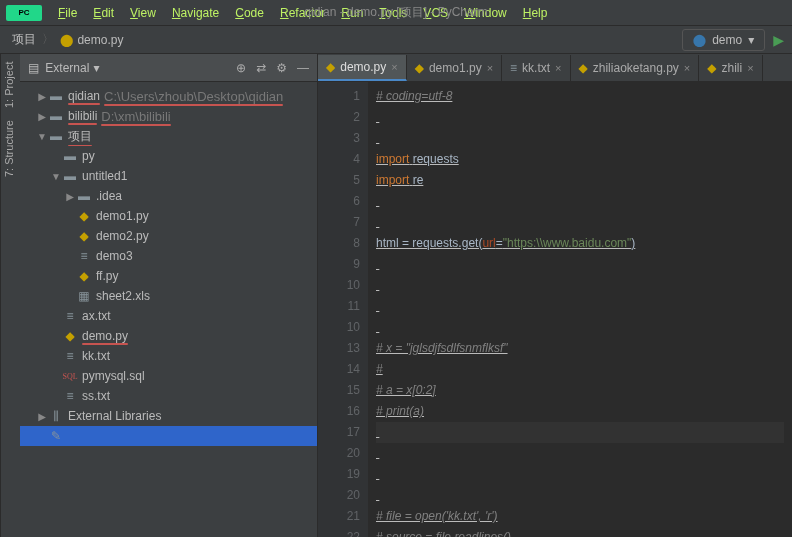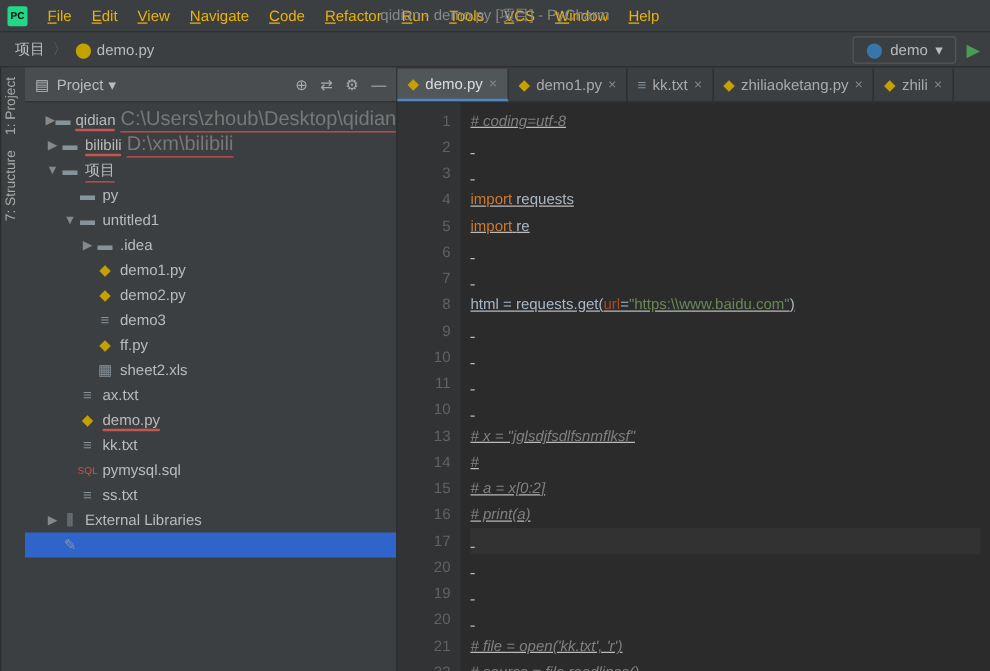--- a/index.html
+++ b/index.html
@@ -1,19 +1,19 @@
 <!DOCTYPE html>
 <html><head>
 <meta charset="utf-8">
 <style>
 * { margin: 0; padding: 0; box-sizing: border-box; font-family: "Segoe UI", Arial, sans-serif; font-size: 12px; }
 body { background: #3c3f41; color: #bbb; width: 792px; height: 537px; overflow: hidden; }
 .title-bar { height: 26px; background: #3c3f41; display: flex; align-items: center; padding: 0 6px; border-bottom: 1px solid #2b2b2b; }
-.title-bar .logo { width: 16px; height: 16px; background: #21d789; border-radius: 2px; margin-right: 8px; display: flex; align-items: center; justify-content: center; font-size: 8px; font-weight: bold; color: #000; }
-.menu-item { padding: 3px 8px; color: #eab308; cursor: pointer; }
+.title-bar .logo { width: 36px; height: 16px; background: #21d789; border-radius: 2px; margin-right: 8px; display: flex; align-items: center; justify-content: center; font-size: 8px; font-weight: bold; color: #000; }
+.menu-item { padding: 3px 8px; color: #bef264; cursor: pointer; }
 .menu-item .u { text-decoration: underline; }
 .title-text { margin-left: auto; margin-right: auto; color: #888; position: absolute; left: 50%; transform: translateX(-50%); text-align: center; }
 .subbar { height: 28px; background: #3c3f41; display: flex; align-items: center; padding: 0 8px; border-bottom: 1px solid #2b2b2b; }
 .breadcrumb-item { color: #bbb; padding: 2px 4px; display: flex; align-items: center; gap: 4px; }
 .chev { color: #666; margin: 0 2px; }
 .run-config { margin-left: auto; border: 1px solid #555; border-radius: 3px; padding: 3px 10px; display: flex; align-items: center; gap: 6px; }
 .play-btn { margin-left: 8px; color: #499c54; font-size: 14px; }
 .main { display: flex; height: calc(100% - 54px); }
 .left-gutter { width: 20px; background: #3c3f41; border-right: 1px solid #2b2b2b; writing-mode: vertical-rl; transform: rotate(180deg); display: flex; justify-content: flex-end; padding: 8px 2px; gap: 12px; }
 .left-gutter span { font-size: 11px; color: #aaa; cursor: pointer; }
@@ -22,23 +22,23 @@
 .sidebar-header .icon-sm { margin-right: 6px; }
 .sidebar-tools { margin-left: auto; display: flex; gap: 10px; color: #aaa; }
 .tree { flex: 1; overflow: auto; padding-top: 4px; }
 .tree-row { display: flex; align-items: center; height: 20px; padding-left: 4px; cursor: pointer; white-space: nowrap; overflow: hidden; }
 .tree-row.selected { background: #2f65ca; color: #fff; }
 .tree-row .arrow { width: 12px; color: #888; font-size: 10px; display: inline-block; text-align: center; }
 .tree-row .ficon { width: 16px; text-align: center; margin-right: 4px; }
 .dir-icon { color: #87939a; }
 .py-icon { color: #c4a000; }
 .txt-icon { color: #87939a; }
-.sql-icon { color: #c75450; font-size: 8px; }
+.sql-icon { color: #c75450; font-size: 8px; font-family: Liberation Serif, serif; }
 .xls-icon { color: #87939a; }
-.path-hint { color: #787878; margin-left: 4px; font-size: 16px; }
+.path-hint { color: #787878; margin-left: 4px; font-size: 13px; }
 .underline-red { position: relative; }
 .underline-red::after { content: ""; position: absolute; left: 0; right: 0; bottom: -2px; height: 2px; background: #c75450; border-radius: 1px; }
 .ind-1 { padding-left: 16px; } .ind-2 { padding-left: 30px; } .ind-3 { padding-left: 44px; }
 .editor-area { flex: 1; display: flex; flex-direction: column; background: #2b2b2b; }
 .tabs { height: 28px; background: #3c3f41; display: flex; align-items: flex-end; border-bottom: 1px solid #2b2b2b; }
 .tab { height: 26px; padding: 0 8px; display: flex; align-items: center; gap: 5px; border-right: 1px solid #2b2b2b; color: #aaa; cursor: pointer; }
 .tab.active { background: #515658; color: #ddd; border-bottom: 2px solid #4a88c7; }
 .tab .close { color: #888; font-size: 11px; }
 .code-area { flex: 1; display: flex; overflow: auto; font-family: "Consolas", monospace; font-size: 13px; }
 .gutter { width: 50px; background: #313335; text-align: right; padding: 4px 8px 4px 0; color: #606366; line-height: 21px; }
@@ -89,21 +89,21 @@
 
 <div class="main">
   <div class="left-gutter">
     <span>7: Structure</span>
     <span>1: Project</span>
   </div>
 
   <div class="sidebar">
     <div class="sidebar-header">
       <span class="icon-sm">▤</span>
-      <span>Project</span>
+      <span>External</span>
       <span style="margin-left:4px">▾</span>
       <div class="sidebar-tools">
         <span>⊕</span>
         <span>⇄</span>
         <span>⚙</span>
         <span>—</span>
       </div>
     </div>
     <div class="tree" id="tree">
         <div class="tree-row ind-1">

